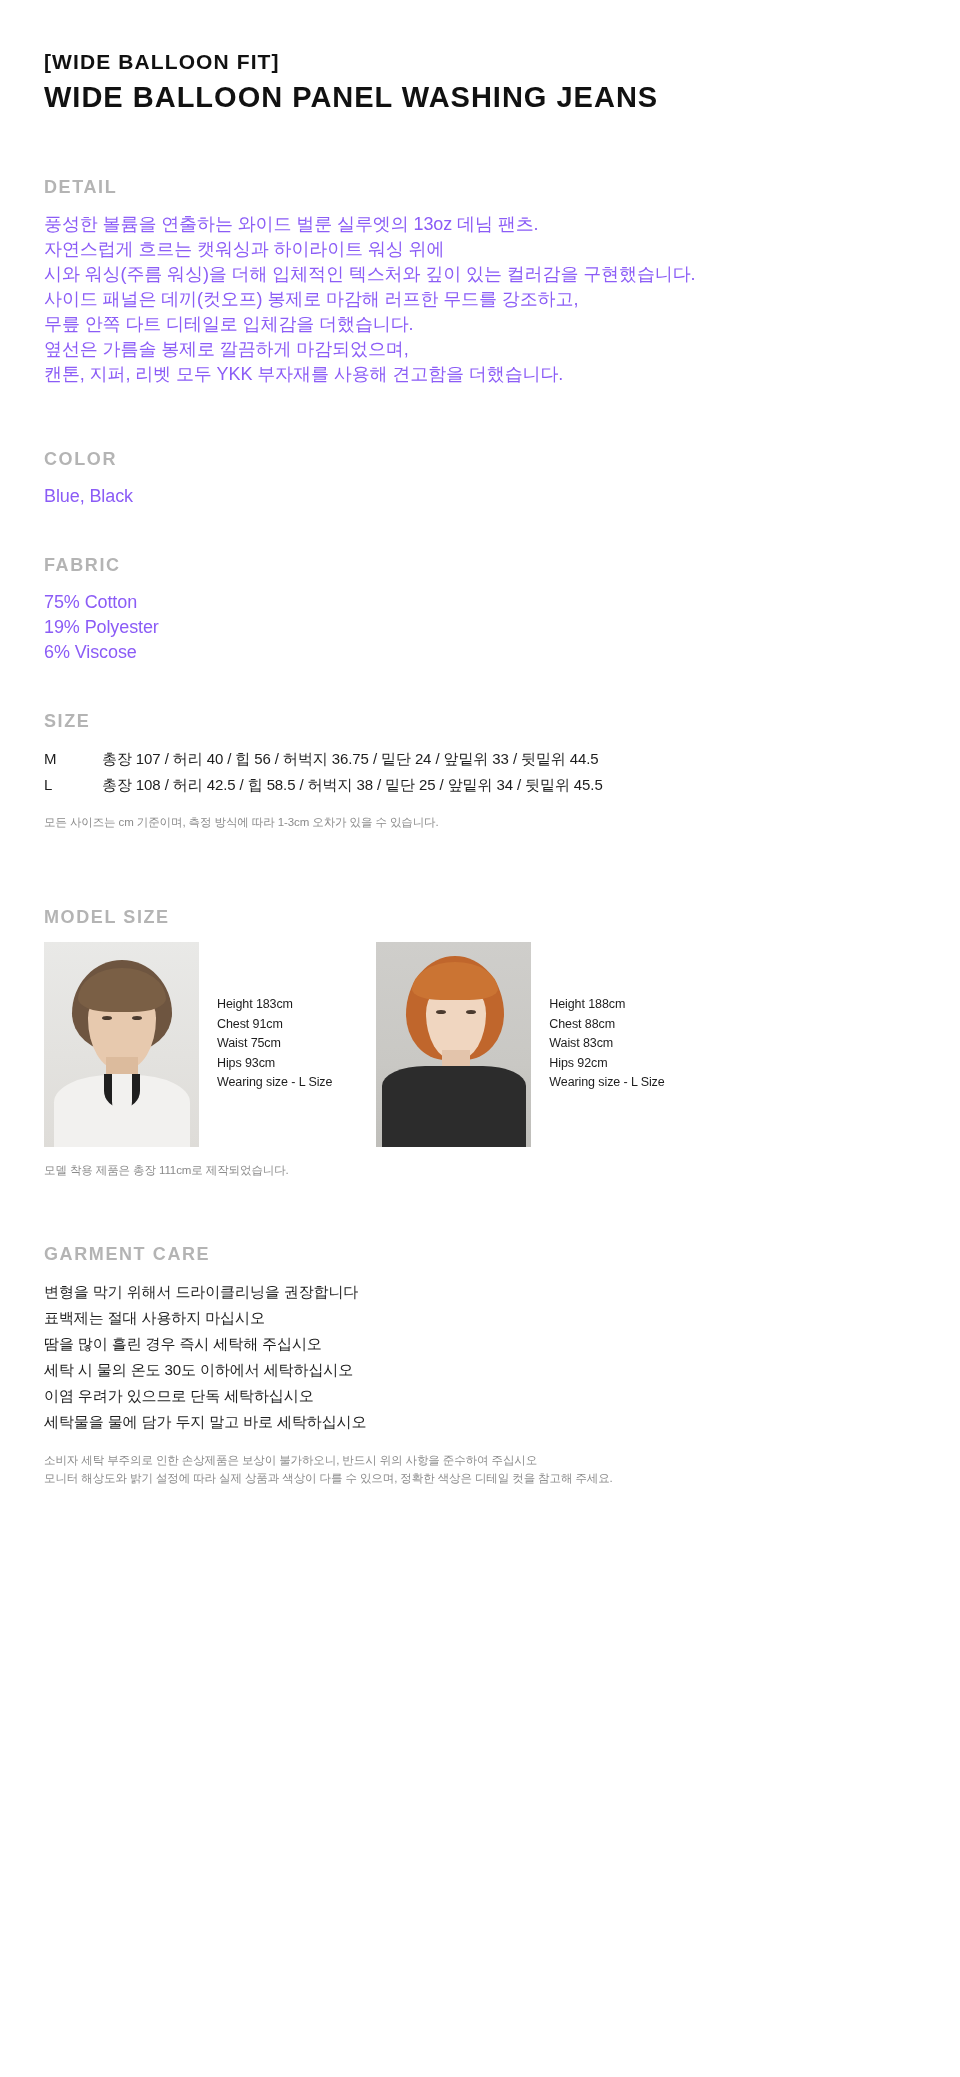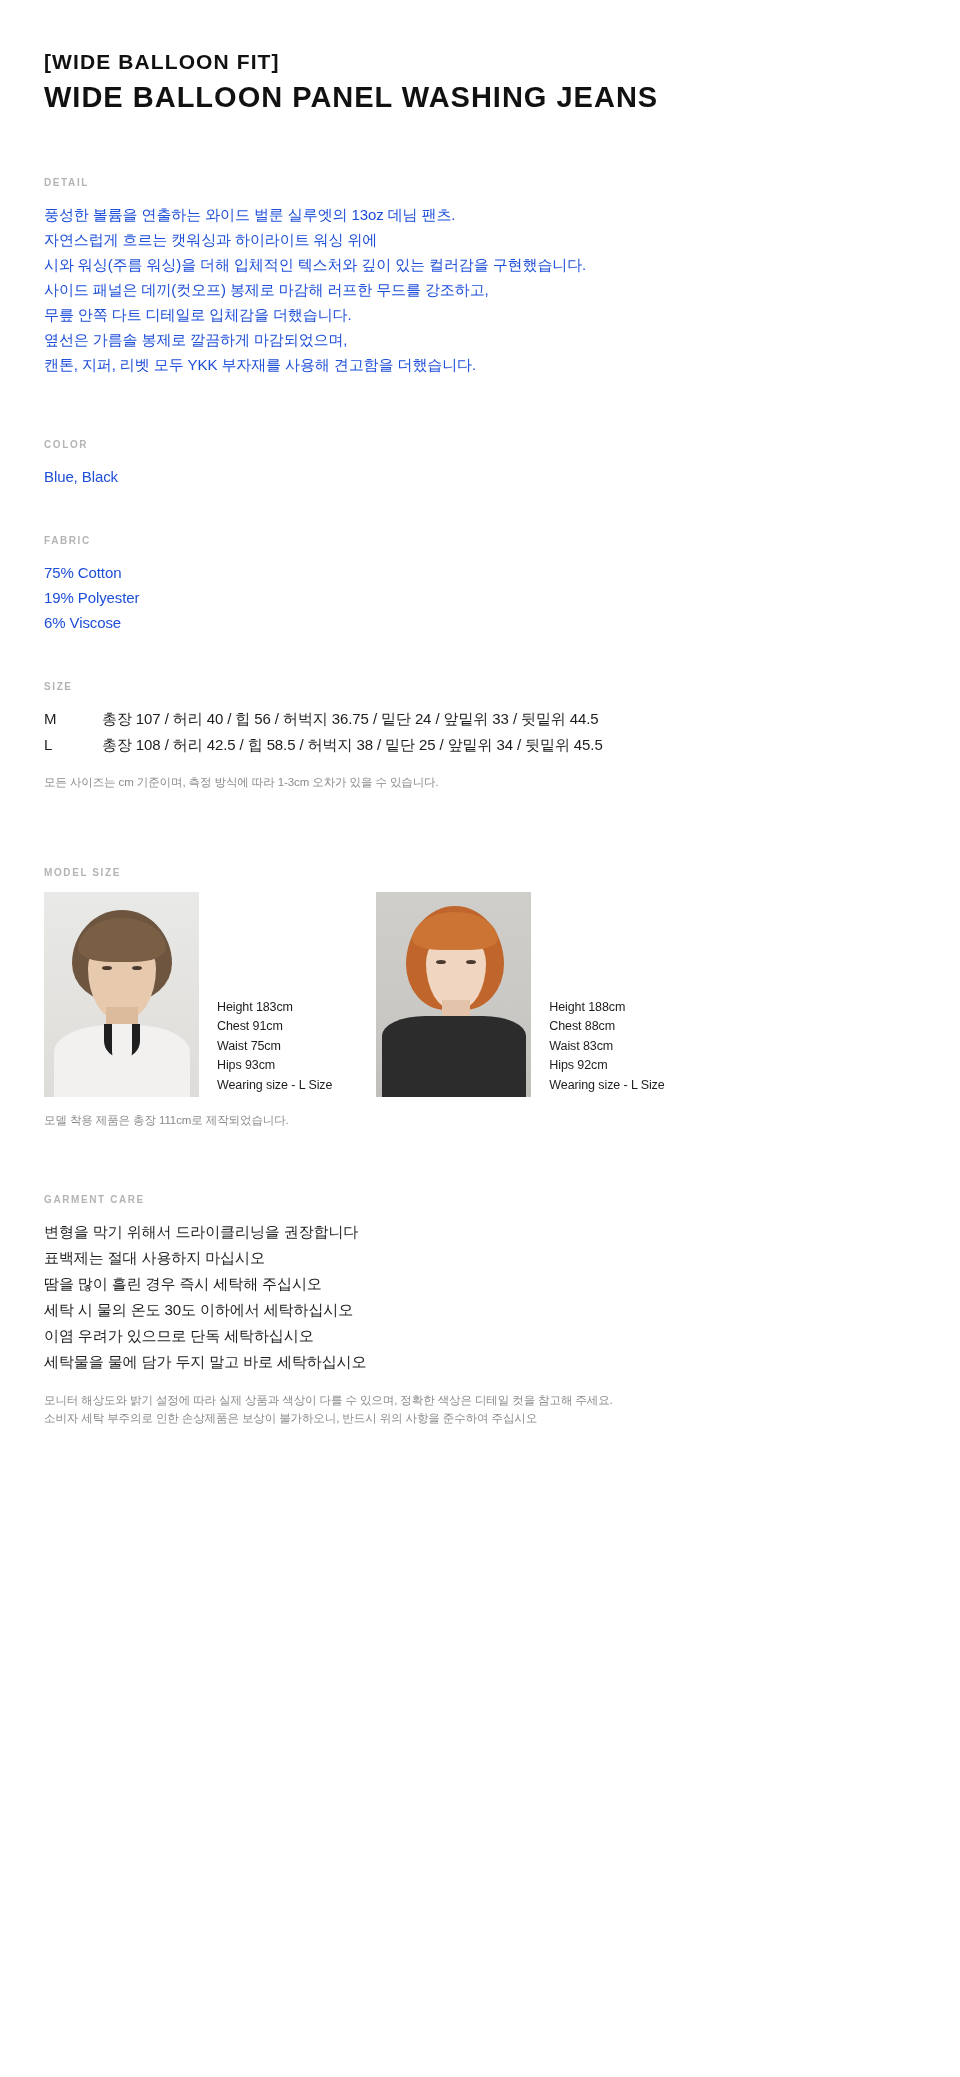--- a/index.html
+++ b/index.html
@@ -41,30 +41,30 @@
     color: #111111;
     line-height: 1.35;
     margin-top: 2px;
   }
 
   
   .section {
     margin-bottom: 46px;
   }
   .section-label {
-    font-size: 10px;
+    font-size: 18px;
     font-weight: bold;
     letter-spacing: 1.6px;
     color: #b4b4b4;
     margin-bottom: 14px;
   }
   .body-line {
-    font-size: 15px;
+    font-size: 18px;
     line-height: 25px;
-    color: #1d4ed8;
+    color: #8b5cf6;
     letter-spacing: -0.1px;
   }
 
   
   .size-rows {
     margin-top: 4px;
   }
   .size-row {
     display: flex;
     align-items: baseline;
@@ -93,21 +93,21 @@
     margin-top: 76px;
     margin-bottom: 44px;
   }
   .models {
     display: flex;
     align-items: flex-start;
     gap: 44px;
   }
   .model {
     display: flex;
-    align-items: flex-end;
+    align-items: center;
     gap: 18px;
   }
   .photo {
     width: 155px;
     height: 205px;
     flex: 0 0 155px;
     position: relative;
     overflow: hidden;
     background: #d9d9d9;
   }
@@ -305,18 +305,18 @@
     <div class="section-label">GARMENT CARE</div>
     <div>
       <div class="care-line">변형을 막기 위해서 드라이클리닝을 권장합니다</div>
       <div class="care-line">표백제는 절대 사용하지 마십시오</div>
       <div class="care-line">땀을 많이 흘린 경우 즉시 세탁해 주십시오</div>
       <div class="care-line">세탁 시 물의 온도 30도 이하에서 세탁하십시오</div>
       <div class="care-line">이염 우려가 있으므로 단독 세탁하십시오</div>
       <div class="care-line">세탁물을 물에 담가 두지 말고 바로 세탁하십시오</div>
     </div>
     <div class="care-notes">
+      <div class="care-note">소비자 세탁 부주의로 인한 손상제품은 보상이 불가하오니, 반드시 위의 사항을 준수하여 주십시오</div>
       <div class="care-note">모니터 해상도와 밝기 설정에 따라 실제 상품과 색상이 다를 수 있으며, 정확한 색상은 디테일 컷을 참고해 주세요.</div>
-      <div class="care-note">소비자 세탁 부주의로 인한 손상제품은 보상이 불가하오니, 반드시 위의 사항을 준수하여 주십시오</div>
     </div>
   </div>
 
 </div>
 
 </body></html>

